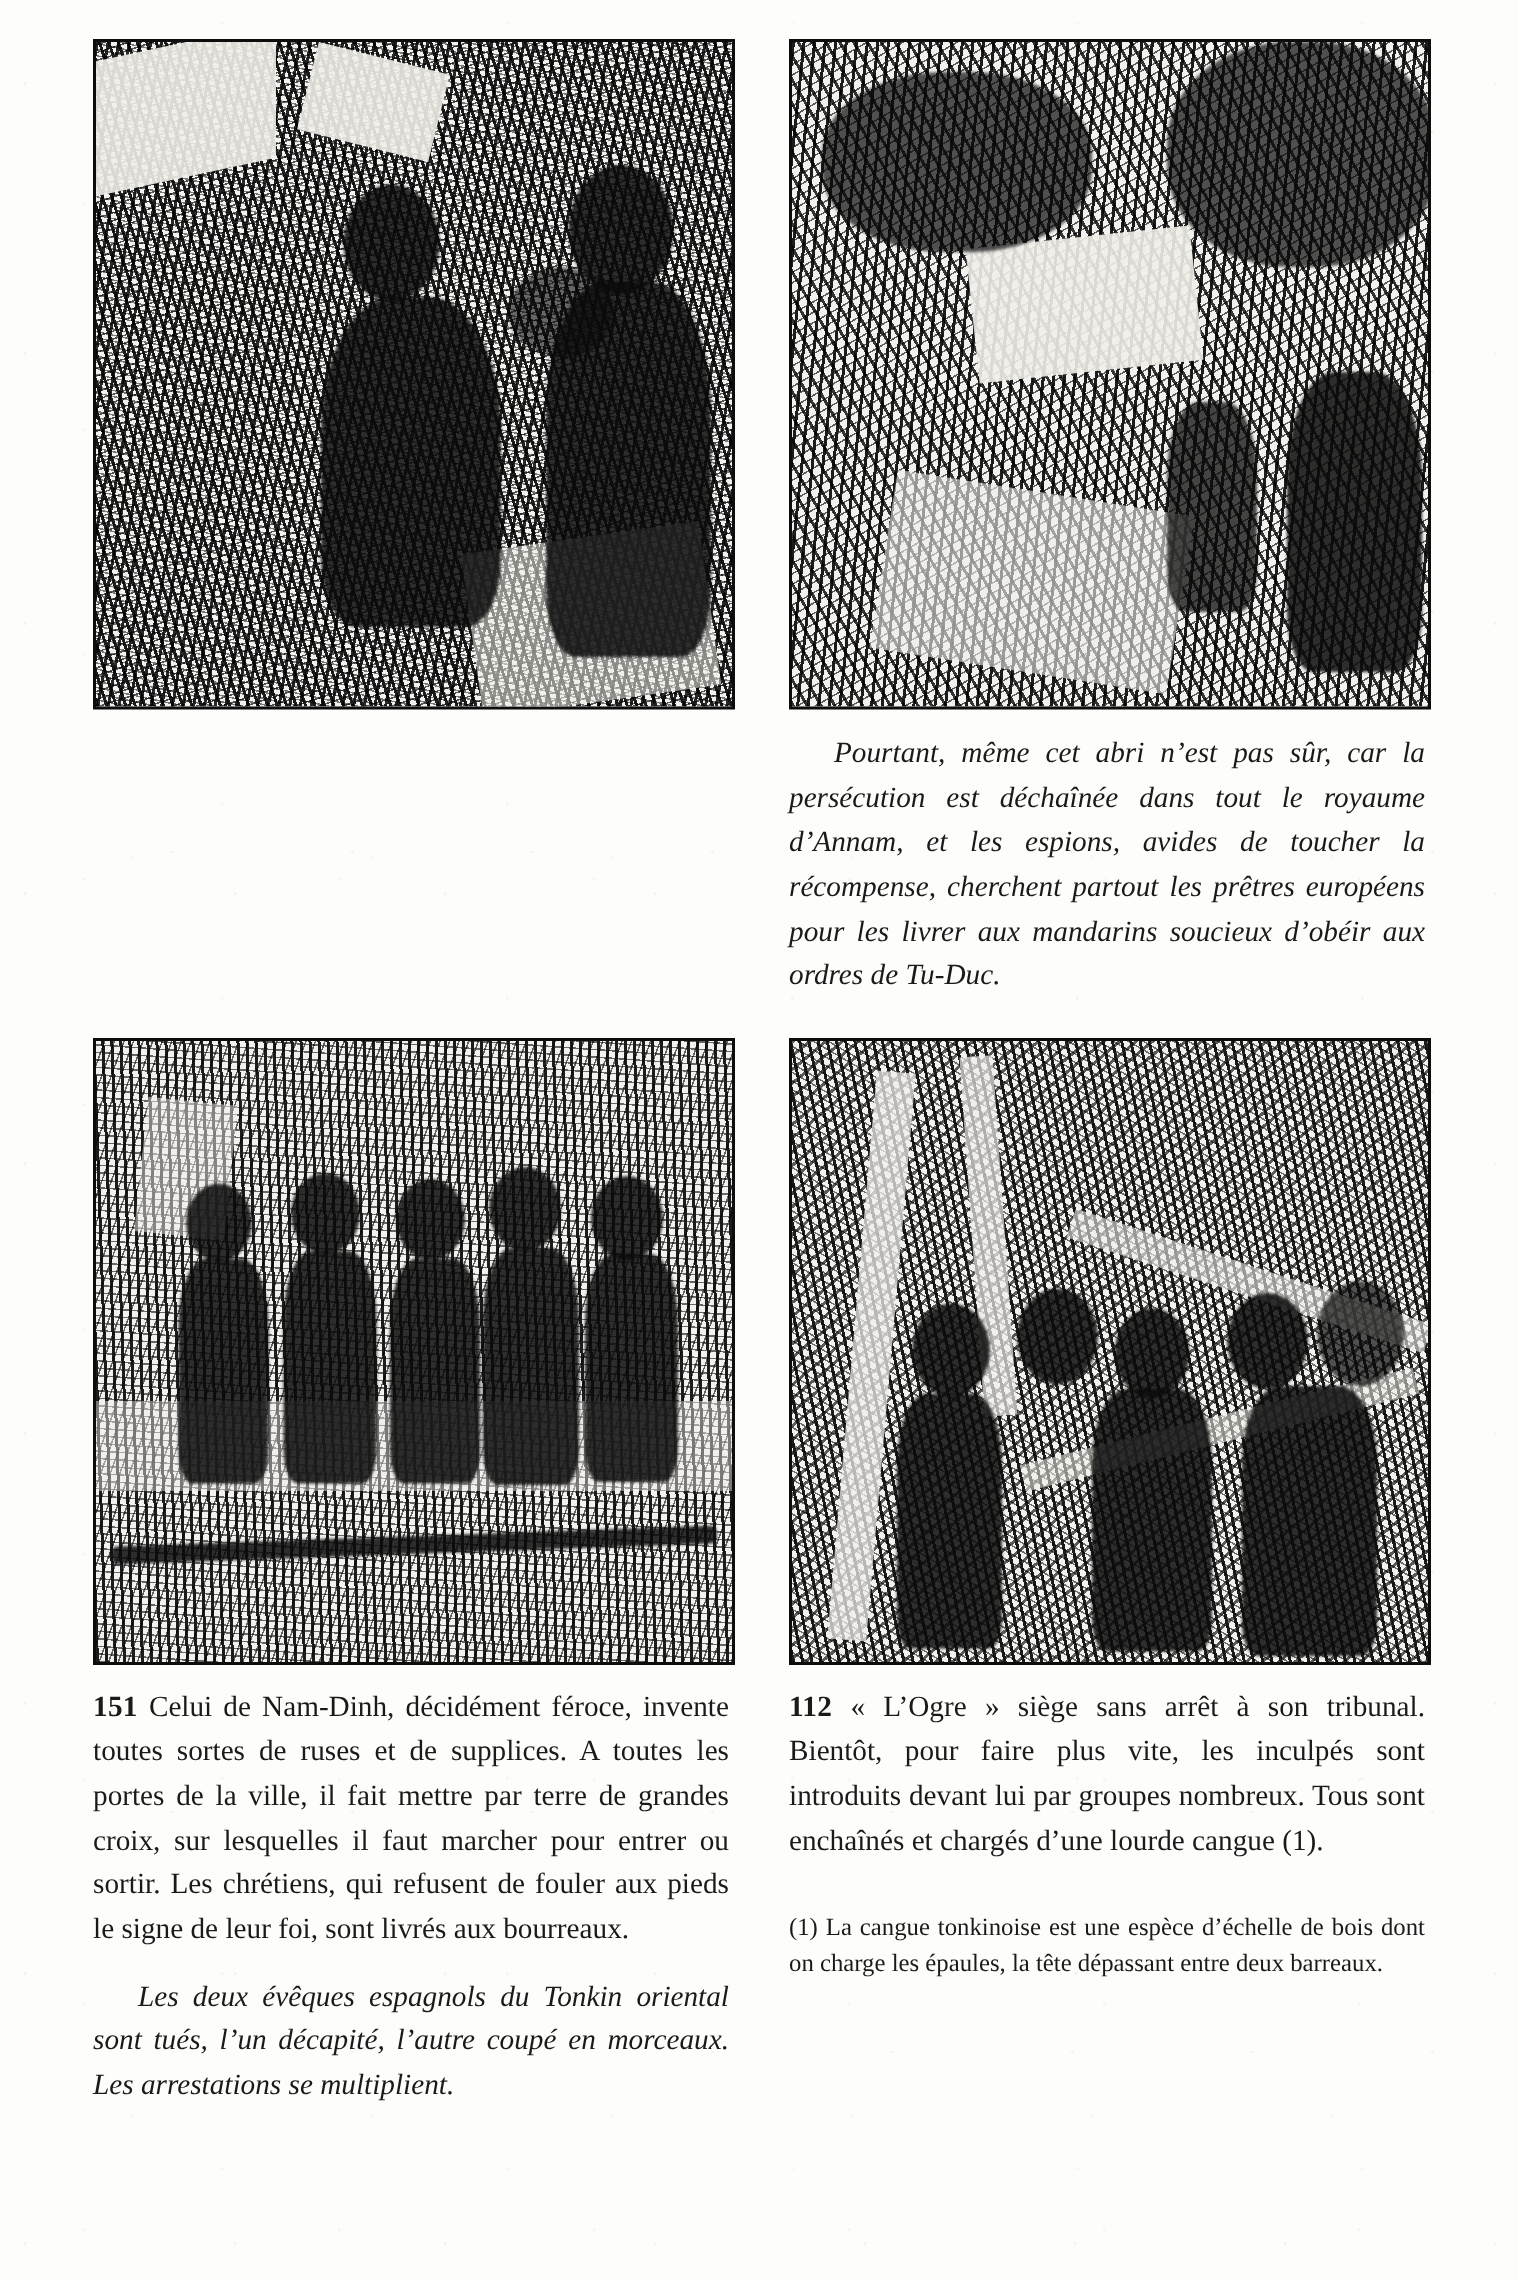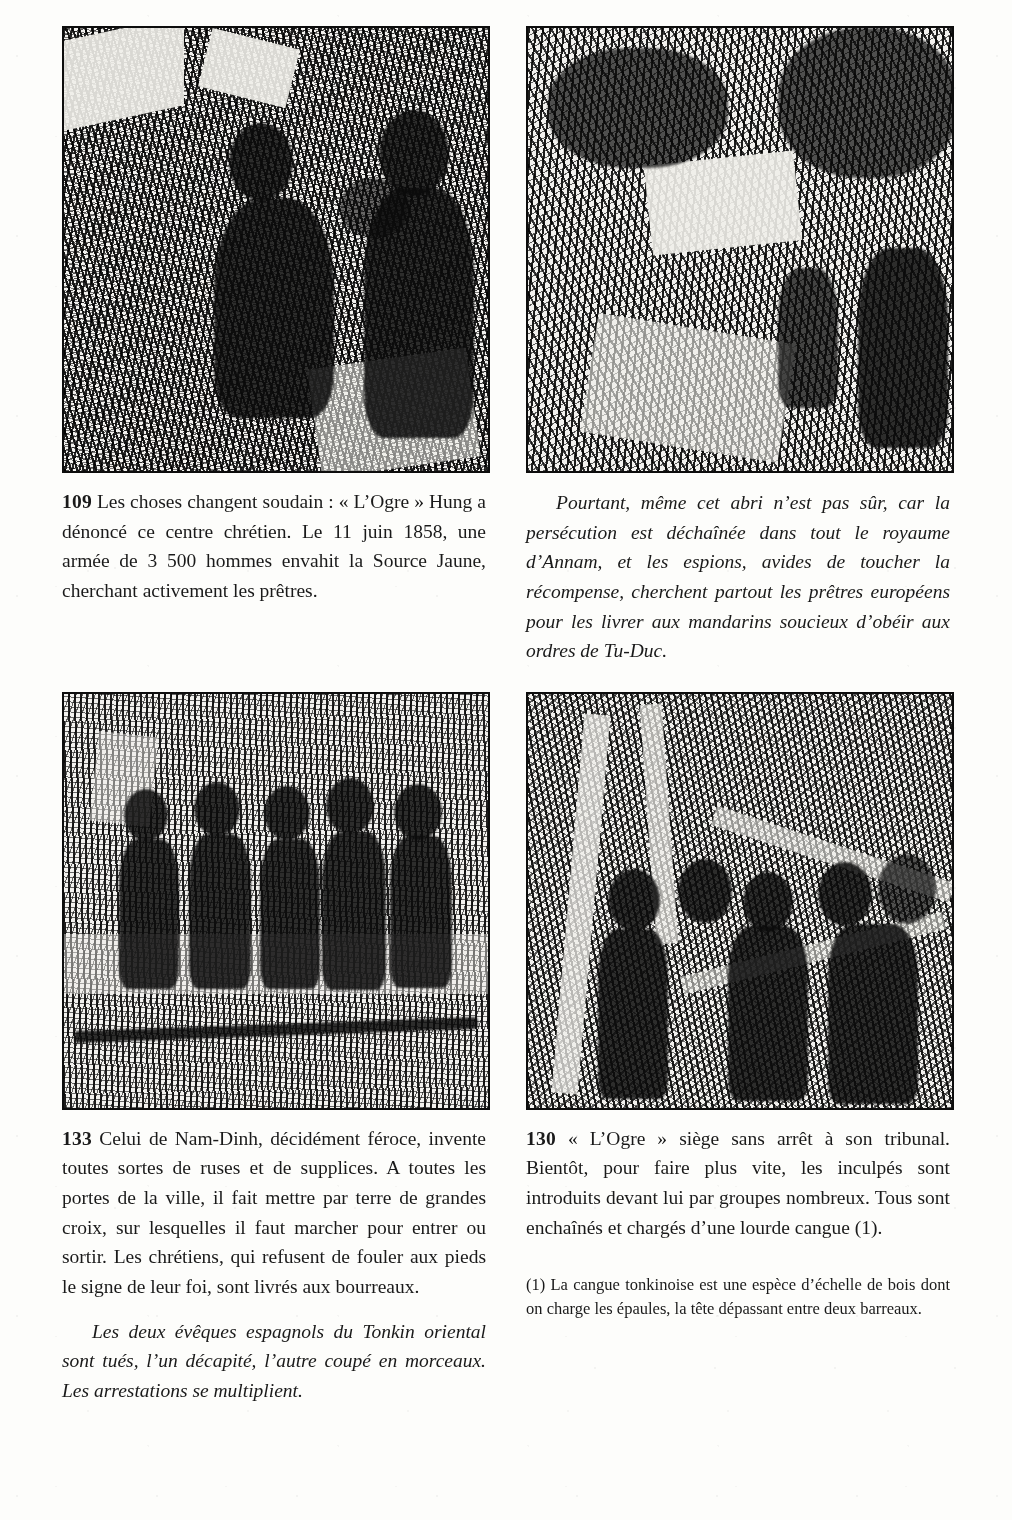--- a/index.html
+++ b/index.html
@@ -149,25 +149,20 @@
             <div class="light" style="left:0;top:0;width:120px;height:90px;transform:skewY(-12deg);"></div>
             <div class="light" style="left:140px;top:10px;width:90px;height:60px;transform:rotate(14deg);"></div>
             <div class="light" style="left:250px;top:330px;width:160px;height:110px;transform:rotate(-8deg);opacity:.55;"></div>
             <div class="blotch" style="left:165px;top:95px;width:64px;height:78px;"></div>
             <div class="blotch" style="left:315px;top:82px;width:70px;height:86px;"></div>
             <div class="blotch" style="left:150px;top:170px;width:120px;height:220px;border-radius:40% 40% 20% 20%;"></div>
             <div class="blotch" style="left:300px;top:160px;width:110px;height:250px;border-radius:35% 35% 18% 18%;"></div>
             <div class="blotch" style="left:275px;top:150px;width:70px;height:60px;opacity:.6;"></div>
           </div>
         </div>
-        <figcaption class="fig-text">
-          <span class="num">109</span>
-          <span>Les choses changent soudain : « L’Ogre »</span>
-          <span>Hung a dénoncé ce centre chrétien. Le 11 juin 1858, une armée de 3 500 hommes envahit la Source Jaune, cherchant activement les prêtres.</span>
-        </figcaption>
       </figure>
     </div>
 
     <div class="cell">
       <figure>
         <div class="plate">
           <div class="plate-ink">
             <div class="hatch-a" style="background-image:repeating-linear-gradient(96deg,#0a0a0a 0 2px,rgba(255,255,255,0) 2px 7px),repeating-linear-gradient(-30deg,rgba(10,10,10,.7) 0 1px,rgba(255,255,255,0) 1px 6px);"></div>
             <div class="hatch-b" style="background-image:repeating-linear-gradient(60deg,rgba(5,5,5,.8) 0 2px,rgba(255,255,255,0) 2px 8px);"></div>
             <div class="light" style="left:120px;top:130px;width:150px;height:90px;transform:rotate(-6deg);"></div>
@@ -197,21 +192,21 @@
             <div class="blotch" style="left:330px;top:90px;width:48px;height:56px;"></div>
             <div class="blotch" style="left:55px;top:145px;width:60px;height:150px;border-radius:30% 30% 15% 15%;"></div>
             <div class="blotch" style="left:125px;top:140px;width:62px;height:155px;border-radius:30% 30% 15% 15%;"></div>
             <div class="blotch" style="left:196px;top:145px;width:60px;height:150px;border-radius:30% 30% 15% 15%;"></div>
             <div class="blotch" style="left:258px;top:138px;width:64px;height:158px;border-radius:30% 30% 15% 15%;"></div>
             <div class="blotch" style="left:326px;top:142px;width:62px;height:152px;border-radius:30% 30% 15% 15%;"></div>
             <div class="blotch" style="left:10px;top:330px;width:404px;height:12px;border-radius:4px;transform:rotate(-2deg);"></div>
           </div>
         </div>
         <figcaption class="fig-text">
-          <span class="num">133</span>
+          <span class="num">151</span>
           <span>Celui de Nam-Dinh, décidément féroce,</span>
           <span>invente toutes sortes de ruses et de supplices. A toutes les portes de la ville, il fait mettre par terre de grandes croix, sur lesquelles il faut marcher pour entrer ou sortir. Les chrétiens, qui refusent de fouler aux pieds le signe de leur foi, sont livrés aux bourreaux.</span>
         </figcaption>
       </figure>
       <p class="body">Les deux évêques espagnols du Tonkin oriental sont tués, l’un décapité, l’autre coupé en morceaux. Les arrestations se multiplient.</p>
     </div>
 
     <div class="cell bottom">
       <figure>
         <div class="plate short">
@@ -226,21 +221,21 @@
             <div class="blotch" style="left:150px;top:165px;width:54px;height:64px;"></div>
             <div class="blotch" style="left:215px;top:178px;width:50px;height:60px;"></div>
             <div class="blotch" style="left:290px;top:168px;width:54px;height:64px;"></div>
             <div class="blotch" style="left:350px;top:160px;width:58px;height:70px;opacity:.7;"></div>
             <div class="blotch" style="left:70px;top:235px;width:70px;height:170px;border-radius:28% 28% 12% 12%;"></div>
             <div class="blotch" style="left:200px;top:232px;width:80px;height:175px;border-radius:28% 28% 12% 12%;"></div>
             <div class="blotch" style="left:300px;top:230px;width:90px;height:180px;border-radius:28% 28% 12% 12%;"></div>
           </div>
         </div>
         <figcaption class="fig-text">
-          <span class="num">130</span>
+          <span class="num">112</span>
           <span>« L’Ogre » siège sans arrêt à son tribunal.</span>
           <span>Bientôt, pour faire plus vite, les inculpés sont introduits devant lui par groupes nombreux. Tous sont enchaînés et chargés d’une lourde cangue (1).</span>
         </figcaption>
       </figure>
       <p class="footnote">(1) La cangue tonkinoise est une espèce d’échelle de bois dont on charge les épaules, la tête dépassant entre deux barreaux.</p>
     </div>
 
   </div>
 </div>
 

